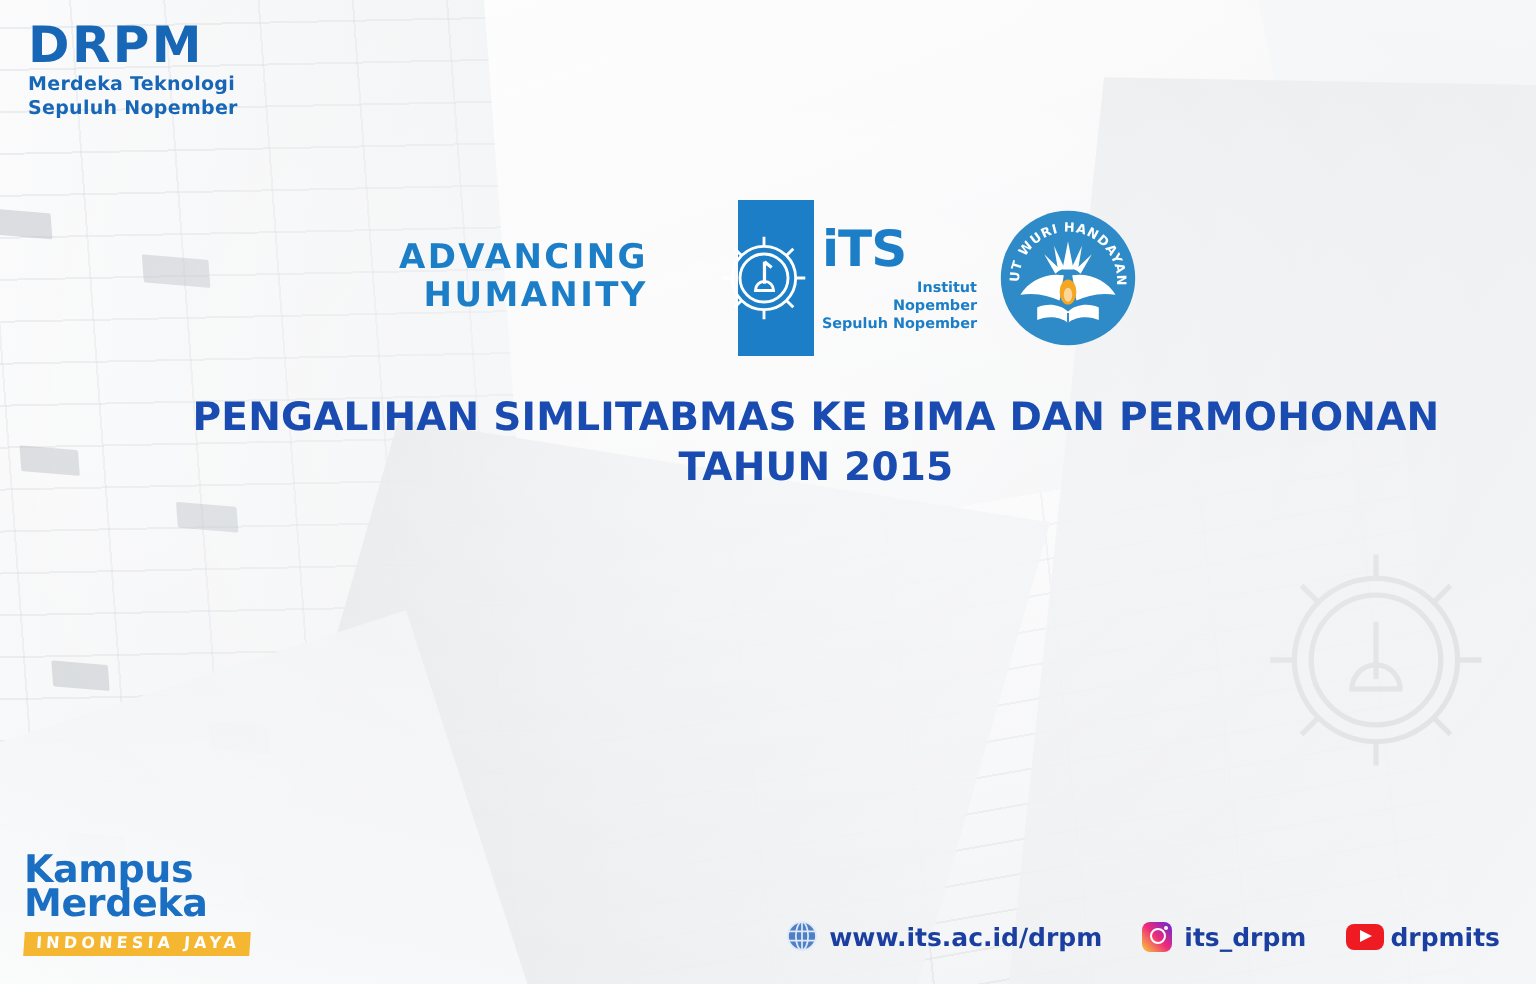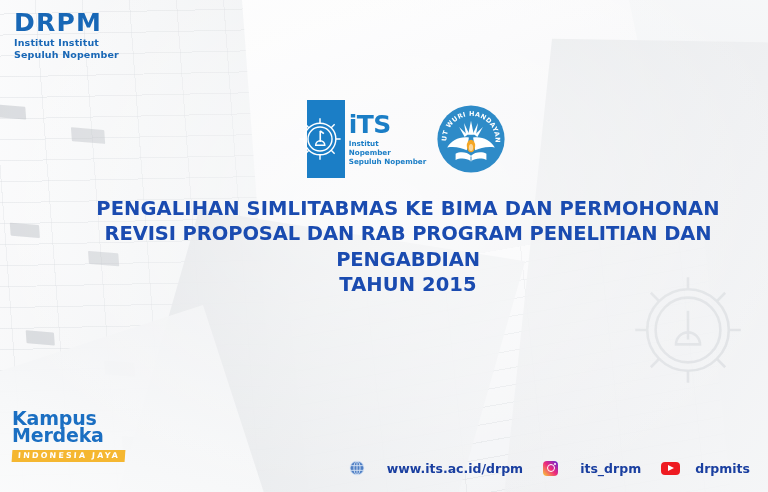--- a/index.html
+++ b/index.html
@@ -201,20 +201,21 @@
     color: #1B7EC6;
     letter-spacing: -0.5px;
   }
   .its-lines {
     font-family: "DejaVu Sans", sans-serif;
     font-size: 7.2px;
     font-weight: 700;
     color: #1B7EC6;
     line-height: 1.28;
     margin-top: 2px;
+    text-align: right;
   }
   .kemdikbud-logo { margin-left: 10px; }
 
   
   .title-block {
     position: absolute;
     left: 0; right: 0;
     top: 196px;
     text-align: center;
     font-family: "DejaVu Sans", sans-serif;
@@ -223,21 +224,21 @@
     line-height: 1.30;
     letter-spacing: .1px;
     margin-left: 48px;
   }
   .title-line { display: block; font-size: 19.5px; }
   .title-line.l2 { font-size: 19.5px; letter-spacing: -0.1px; }
 
   
   .km-logo {
     position: absolute;
-    left: 12px; bottom: 30px;
+    left: 12px; bottom: 14px;
     line-height: 1;
     user-select: none;
   }
   .km-word1, .km-word2 {
     font-family: "DejaVu Sans", sans-serif;
     font-weight: 800;
     color: #1B6FC2;
     letter-spacing: -0.2px;
   }
   .km-word1 { font-size: 19px; }
@@ -260,21 +261,21 @@
     position: absolute;
     right: 18px; bottom: 16px;
     display: flex;
     align-items: center;
     gap: 20px;
     font-family: "DejaVu Sans", sans-serif;
   }
   .footer-item {
     display: flex;
     align-items: center;
-    gap: 22px;
+    gap: 6px;
     font-size: 12.5px;
     font-weight: 700;
     color: #1A3FA0;
     text-decoration: none;
   }
   .footer-item .glyph { display: flex; align-items: center; }
 
   .ig-icon {
     width: 15px; height: 15px;
     border-radius: 4px;
@@ -344,27 +345,29 @@
         <path d="M40 62 a10 10 0 1 1 20 0 z"></path>
         <path d="M50 34 L50 58"></path>
       </g>
     </svg>
 
     <div class="vignette"></div>
   </div>
 
   <div class="drpm-logo">
     <div class="drpm-title">DRPM</div>
-    <div class="drpm-sub1">Institut  Institut</div>
+    <div class="drpm-sub1">Merdeka  Teknologi</div>
     <div class="drpm-sub2">Sepuluh Nopember</div>
   </div>
 
   <div class="logo-bar">
 
     <div class="advancing">
+      <div>ADVANCING</div>
+      <div>HUMANITY</div>
     </div>
 
     <div class="its-block">
       <div class="its-banner"></div>
       <div class="its-mark-wrap">
 
         <svg width="48" height="48" viewBox="0 0 100 100" style="margin-left:-43px;">
           <g fill="none" stroke="#ffffff" stroke-width="3">
             <circle cx="50" cy="50" r="33"></circle>
             <circle cx="50" cy="50" r="25"></circle>
@@ -411,21 +414,20 @@
       <g fill="#ffffff">
         <path d="M50 74 C44 68 34 68 28 71 L28 80 C34 77 44 77 50 82 Z"></path>
         <path d="M50 74 C56 68 66 68 72 71 L72 80 C66 77 56 77 50 82 Z"></path>
       </g>
       <path d="M50 75 L50 82" stroke="#2E8BC8" stroke-width="1.4"></path>
     </svg>
   </div>
 
   <div class="title-block">
     <span class="title-line">PENGALIHAN SIMLITABMAS KE BIMA DAN PERMOHONAN</span>
-    <span class="title-line l2">REVISI PROPOSAL DAN RAB PROGRAM PENELITIAN DAN PENGABDIAN</span>
     <span class="title-line">TAHUN 2015</span>
   </div>
 
   <div class="km-logo">
     <span class="km-word1">Kampus</span>
     <span class="km-word2">Merdeka</span>
     <span class="km-tag">INDONESIA JAYA</span>
   </div>
 
   <div class="footer-row">
@@ -444,21 +446,21 @@
       <span>www.its.ac.id/drpm</span>
     </div>
 
     <div class="footer-item">
       <span class="glyph">
         <span class="ig-icon"></span>
       </span>
       <span>its_drpm</span>
     </div>
 
-    <div class="footer-item" style="gap:15px;">
+    <div class="footer-item" style="gap:3px;">
       <span class="glyph">
         <span class="yt-icon"></span>
       </span>
       <span>drpmits</span>
     </div>
   </div>
 
 </div>
 
 </body></html>

